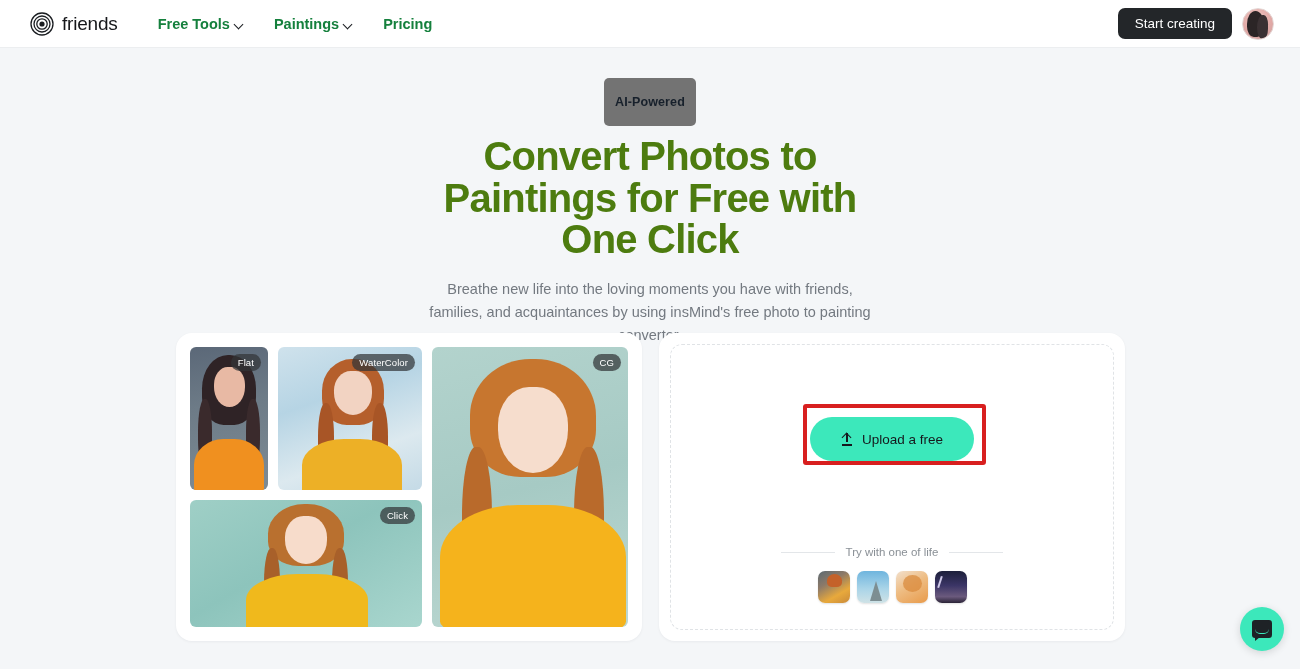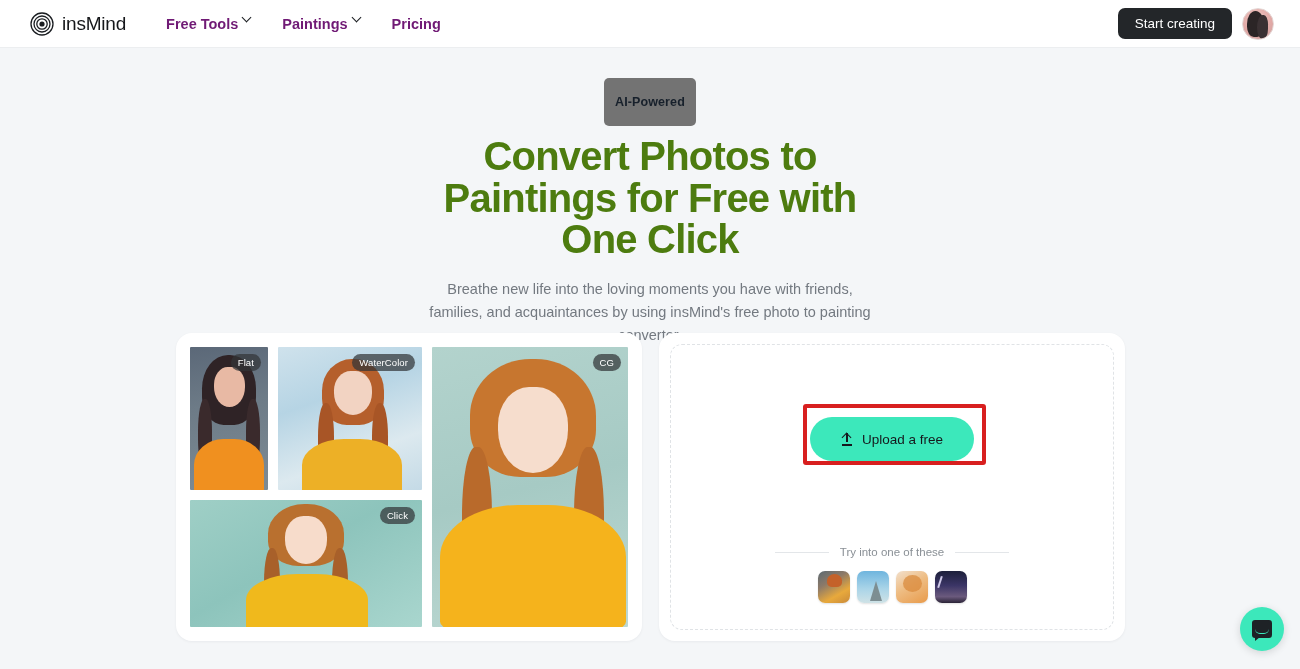--- a/index.html
+++ b/index.html
@@ -18,22 +18,22 @@
     background: #ffffff;
     display: flex; align-items: center;
     border-bottom: 1px solid #eceef0;
     z-index: 20;
   }
   .brand { display: flex; align-items: center; gap: 8px; margin-left: 30px; }
   .brand-mark { width: 24px; height: 24px; position: relative; }
   .brand-name { font-size: 19px; font-weight: 400; color: #15171a; letter-spacing: -0.2px; }
   .nav { display: flex; align-items: center; gap: 30px; margin-left: 40px; }
   .nav-item {
-    display: flex; align-items: flex-start; gap: 5px;
-    font-size: 14.5px; font-weight: 700; color: #701a75;
+    display: flex; align-items: flex-end; gap: 5px;
+    font-size: 14.5px; font-weight: 700; color: #15803d;
     cursor: pointer; white-space: nowrap;
   }
   .chev { display: inline-block; width: 9px; height: 9px; position: relative; top: -2px; }
   .chev::after {
     content: ""; position: absolute; left: 0; top: 0;
     width: 6px; height: 6px;
     border-right: 1.6px solid #1a1d21; border-bottom: 1.6px solid #1a1d21;
     transform: rotate(45deg);
   }
   .header-right {
@@ -88,21 +88,21 @@
     display: flex; gap: 17px;
   }
   .card-gallery {
     width: 466px; height: 308px;
     background: #ffffff; border-radius: 16px;
     padding: 14px; display: flex; gap: 10px;
     box-shadow: 0 1px 3px rgba(20,25,35,0.05);
   }
   .gal-left { display: flex; flex-direction: column; gap: 10px; width: 232px; }
   .gal-top { display: flex; gap: 10px; height: 152px; }
-  .tile { position: relative; border-radius: 1px; overflow: hidden; cursor: pointer; }
+  .tile { position: relative; border-radius: 6px; overflow: hidden; cursor: pointer; }
   .tile-flat { width: 78px; }
   .tile-water { width: 144px; }
   .tile-anime { width: 232px; height: 136px; }
   .tile-cg { width: 200px; height: 280px; }
   .tile-label {
     position: absolute; top: 7px; right: 7px;
     background: rgba(50,52,56,0.72); color: #fff;
     font-size: 9.5px; font-weight: 500;
     padding: 3px 7px; border-radius: 9px;
     white-space: nowrap; letter-spacing: 0.1px;
@@ -219,21 +219,21 @@
   <div class="header">
     <div class="brand">
       <span class="brand-mark">
         <svg width="24" height="24" viewBox="0 0 24 24">
           <circle cx="12" cy="12" r="11" fill="none" stroke="#1a1d21" stroke-width="1.3"></circle>
           <circle cx="12" cy="12" r="8" fill="none" stroke="#1a1d21" stroke-width="1.3"></circle>
           <circle cx="12" cy="12" r="5.2" fill="none" stroke="#1a1d21" stroke-width="1.3"></circle>
           <circle cx="12" cy="12" r="2.6" fill="#1a1d21"></circle>
         </svg>
       </span>
-      <span class="brand-name">insMind</span>
+      <span class="brand-name">friends</span>
     </div>
 
     <div class="nav">
       <div class="nav-item">
         <span>Free Tools</span>
         <span class="chev"></span>
       </div>
       <div class="nav-item">
         <span>Paintings</span>
         <span class="chev"></span>
@@ -317,21 +317,21 @@
             <span class="up-arrow">
                 <span class="up-base"></span>
               </span>
             <span>Upload a free</span>
           </button>
         </div>
 
         <div class="try-wrap">
           <div class="try-row">
             <span class="try-line"></span>
-            <span class="try-text">Try into one of these</span>
+            <span class="try-text">Try with one of life</span>
             <span class="try-line"></span>
           </div>
           <div class="thumbs">
             <div class="thumb th1"></div>
             <div class="thumb th2"></div>
             <div class="thumb th3"></div>
             <div class="thumb th4"></div>
           </div>
         </div>
 

